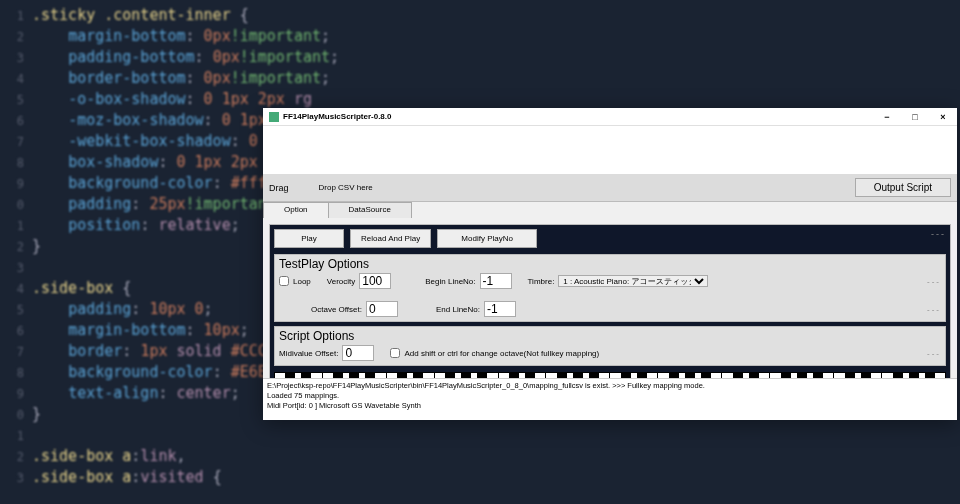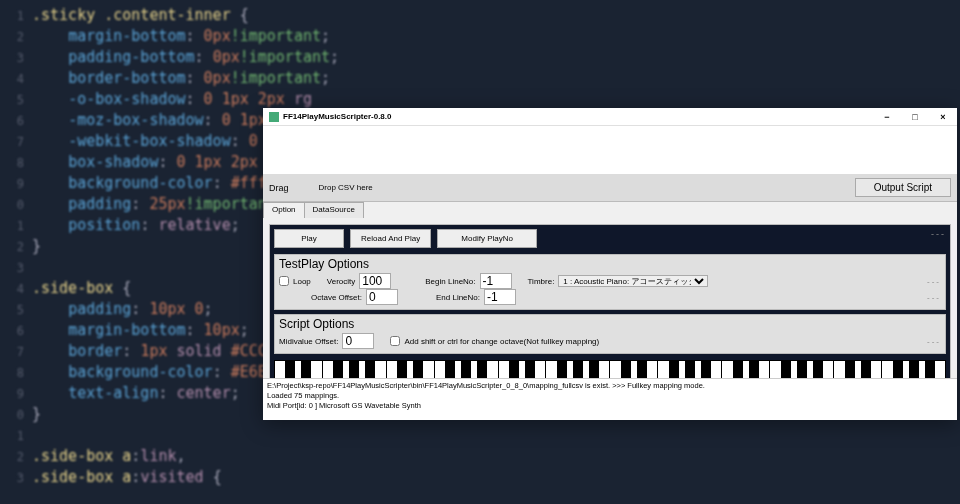--- a/index.html
+++ b/index.html
@@ -64,21 +64,21 @@
   margin-top: 48px;
 }
 .toolbar .drophint { font-size: 8px; margin-left: 30px; }
 .toolbar .spacer { flex: 1; }
 .toolbar button {
   font-size: 10px; padding: 3px 18px;
   background: #e8e8e8; border: 1px solid #aaa;
 }
 
 .tabs { height: 16px; background: #f0f0f0; display: flex; font-size: 8px; }
-.tab { padding: 2px 8px; border: 1px solid #aaa; border-bottom: none; background: #e8e8e8; margin-right: -1px; }
+.tab { padding: 2px 20px; border: 1px solid #aaa; border-bottom: none; background: #e8e8e8; margin-right: -1px; }
 .tab.active { background: #f0f0f0; }
 
 .content {
   flex: 1;
   background: #f0f0f0;
   padding: 6px;
   overflow: hidden;
 }
 .panel {
   border: 1px solid #bbb;
@@ -193,21 +193,21 @@
           <input type="checkbox" style="">
           <label>Loop</label>
           <label style="margin-left:12px">Verocity</label>
           <input type="text" value="100" style="">
           <label style="margin-left:30px">Begin LineNo:</label>
           <input type="text" value="-1" style="">
           <label style="margin-left:12px">Timbre:</label>
           <select><option>1 : Acoustic Piano: アコースティックピアノ</option></select>
           <span class="dashline">---</span>
         </div>
-        <div class="row" style="margin-top:0">
+        <div class="row" style="margin-top:12px">
           <label style="margin-left:32px">Octave Offset:</label>
           <input type="text" value="0" style="">
           <label style="margin-left:34px">End LineNo:</label>
           <input type="text" value="-1" style="">
           <span class="dashline">---</span>
         </div>
       </div>
 
       <div class="section">
         <div class="section-title">Script Options</div>

